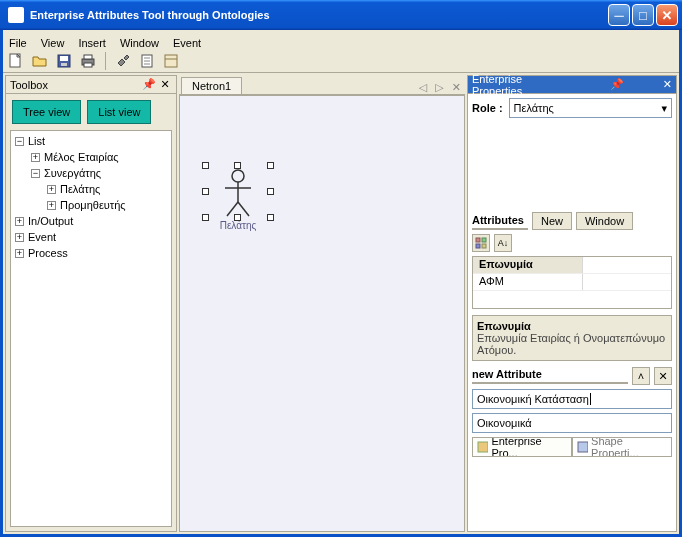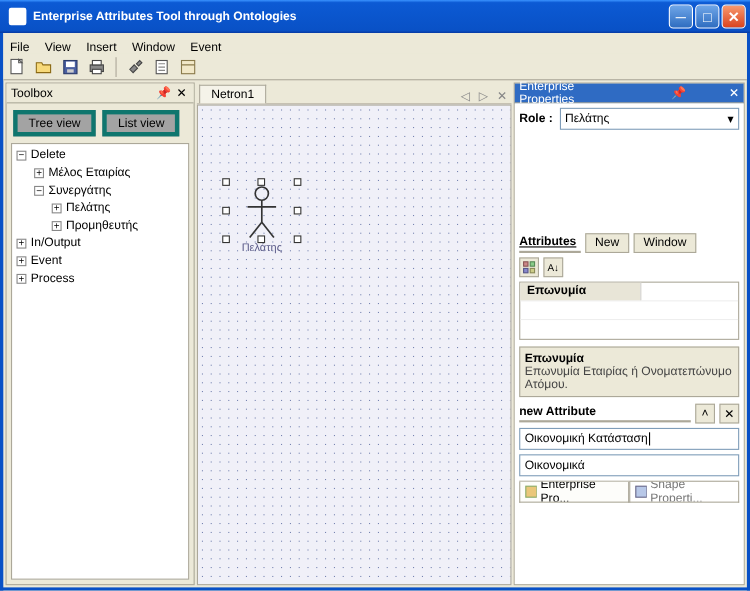--- a/index.html
+++ b/index.html
@@ -26,21 +26,21 @@
 
 
 .panel { background: #ece9d8; border: 1px solid #aca899; display: flex; flex-direction: column; }
 .toolbox { width: 172px; }
 .panel-header { height: 18px; background: #ece9d8; display: flex; align-items: center; padding: 0 4px; border-bottom: 1px solid #aca899; font-size: 11px; }
 .panel-header .spacer { flex: 1; }
 .panel-header .hbtn { width: 14px; height: 14px; display: flex; align-items: center; justify-content: center; margin-left: 2px; }
 .blue-header { background: #2f6bc3; color: #fff; gap: 37px; }
 
 .tool-buttons { display: flex; gap: 6px; padding: 6px; }
-.tool-buttons button { height: 24px; padding: 0 10px; background: #a3a3a3; border: 4px solid #0f766e; }
+.tool-buttons button { height: 24px; padding: 0 10px; background: #14b8a6; border: 1px solid #0f766e; }
 
 .tree { flex: 1; background: #fff; border: 1px solid #aca899; margin: 0 4px 4px; overflow: auto; padding: 2px 0; }
 .tree-row { display: flex; align-items: center; height: 16px; white-space: nowrap; }
 .tw { width: 9px; height: 9px; border: 1px solid #888; margin-right: 4px; display: inline-flex; align-items: center; justify-content: center; font-size: 9px; line-height: 1; background: #fff; }
 .indent { display: inline-block; }
 
 
 .center { flex: 1; display: flex; flex-direction: column; }
 .tabstrip { height: 20px; display: flex; align-items: flex-end; background: #ece9d8; border-bottom: 1px solid #aca899; padding-left: 2px; }
 .tab { border: 1px solid #aca899; border-bottom: none; padding: 2px 10px; background: #f5f3e9; }
@@ -55,21 +55,21 @@
 .actor-label { text-align: center; color: #5a5a88; font-size: 10px; margin-top: 2px; }
 
 
 .props { width: 210px; }
 .props-body { flex: 1; background: #ffffff; padding: 4px; overflow: hidden; display: flex; flex-direction: column; }
 .row { display: flex; align-items: center; margin-bottom: 4px; }
 .row label { font-weight: bold; margin-right: 6px; }
 .select { flex: 1; height: 20px; background: #fff; border: 1px solid #7f9db9; display: flex; align-items: center; padding: 0 4px; justify-content: space-between; }
 
 .attr-header { display: flex; align-items: flex-end; gap: 4px; margin-top: 90px; }
-.attr-header .lbl { font-weight: bold; border-bottom: 2px solid #aca899; padding: 0 4px 2px 0; text-decoration: underline; }
+.attr-header .lbl { font-weight: bold; border-bottom: 2px solid #aca899; padding: 0 4px 2px 0; }
 .smallbtn { background: #ece9d8; border: 1px solid #aca899; padding: 2px 8px; }
 
 .sorter { display: flex; gap: 4px; margin: 4px 0; }
 .sortbtn { width: 18px; height: 18px; border: 1px solid #aca899; background: #ece9d8; display: flex; align-items: center; justify-content: center; font-size: 9px; }
 
 .grid { border: 1px solid #aca899; background: #fff; }
 .grid-row { display: flex; height: 17px; border-bottom: 1px solid #eee; }
 .cell-key { width: 110px; padding: 1px 6px; border-right: 1px solid #d8d8d8; }
 .cell-val { flex: 1; padding: 1px 4px; }
 .grid-row.header-row .cell-key { background: #e8e5d7; font-weight: bold; }
@@ -173,21 +173,21 @@
         <span class="hbtn">✕</span>
       </div>
       <div class="tool-buttons">
         <button>Tree view</button>
         <button>List view</button>
       </div>
       <div class="tree">
         <div class="tree-row">
             <span class="indent" style="width:4px"></span>
             <span class="tw">−</span>
-            <span>Delete</span>
+            <span>List</span>
           </div>
         <div class="tree-row">
             <span class="indent" style="width:20px"></span>
             <span class="tw">+</span>
             <span>Μέλος Εταιρίας</span>
           </div>
         <div class="tree-row">
             <span class="indent" style="width:20px"></span>
             <span class="tw">−</span>
             <span>Συνεργάτης</span>
@@ -285,20 +285,21 @@
             </div>
           <div class="sortbtn">A↓</div>
         </div>
 
         <div class="grid">
           <div class="grid-row header-row">
               <div class="cell-key">Επωνυμία</div>
               <div class="cell-val"></div>
             </div>
           <div class="grid-row">
+              <div class="cell-key">ΑΦΜ</div>
               <div class="cell-val"></div>
             </div>
           <div class="grid-row">
               <div class="cell-val"></div>
             </div>
         </div>
 
         <div class="desc-box">
           <div class="t">Επωνυμία</div>
           <div class="d">Επωνυμία Εταιρίας ή Ονοματεπώνυμο Ατόμου.</div>

